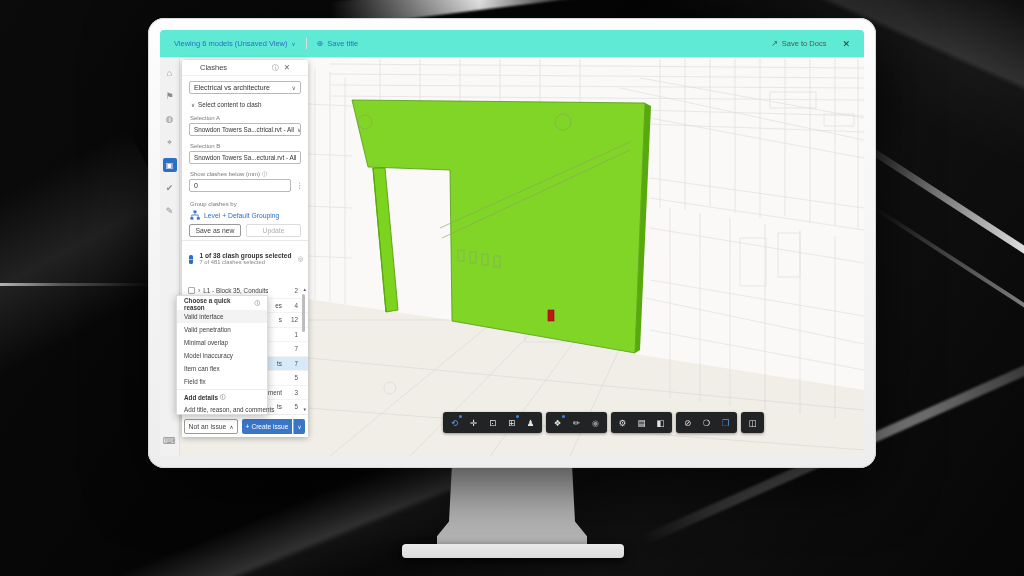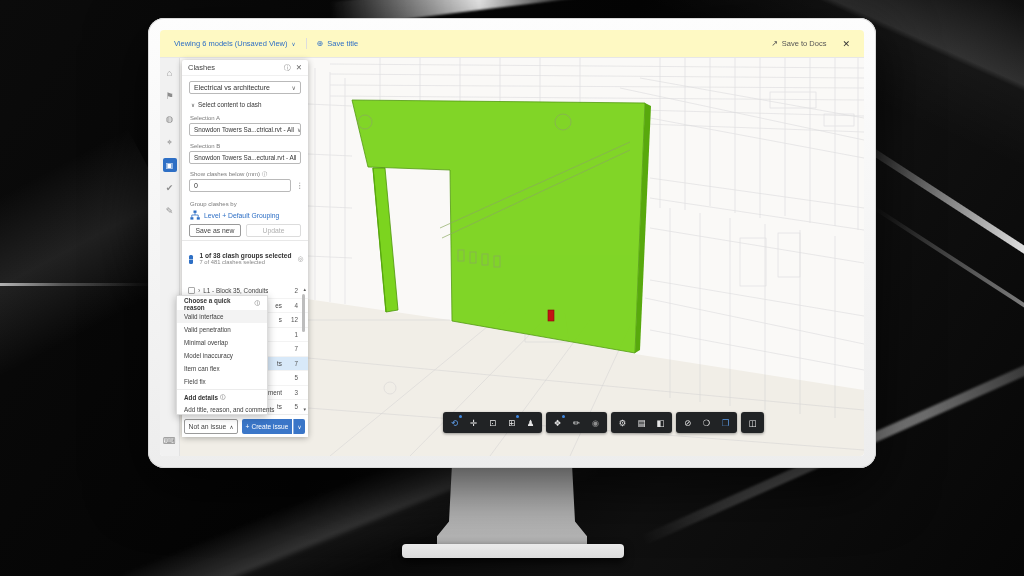--- a/index.html
+++ b/index.html
@@ -35,21 +35,21 @@
     background:linear-gradient(180deg,#c9c9c9,#b3b3b3);
     clip-path:polygon(10% 0,90% 0,92% 70%,100% 88%,100% 100%,0 100%,0 88%,8% 70%); }
   .stand-base { position:absolute; left:402px; top:544px; width:222px; height:14px;
     border-radius:4px; background:linear-gradient(180deg,#ededed,#dcdcdc);
     box-shadow:0 4px 10px rgba(0,0,0,.8); }
 
   .screen { position:absolute; left:12px; top:12px; width:704px; height:426px;
     background:#fff; border-radius:4px; overflow:hidden; font-size:7px; color:#444; }
 
   
-  .appbar { position:absolute; left:0; top:0; width:704px; height:28px; background:#fef9c3;
+  .appbar { position:absolute; left:0; top:0; width:704px; height:28px; background:#5eead4;
     border-bottom:1px solid #e7e7e7; display:flex; align-items:center; padding:0 14px; z-index:5; }
   .appbar .blue { color:#2e6fc5; }
   .appbar .grp { display:flex; align-items:center; gap:4px; font-size:7.5px; }
   .vsep { width:1px; height:11px; background:#ddd; margin:0 10px; }
   .appbar .right { margin-left:auto; display:flex; align-items:center; gap:6px; color:#555; }
   .xclose { font-size:9px; color:#333; margin-left:10px; }
 
   
   .rail { position:absolute; left:0; top:28px; width:20px; height:398px; background:#f1f1f1;
     border-right:1px solid #e2e2e2; display:flex; flex-direction:column; align-items:center;
@@ -60,21 +60,21 @@
   .rail .bottom { margin-top:auto; margin-bottom:8px; }
 
   
   .viewport { position:absolute; left:20px; top:28px; width:684px; height:398px; z-index:1; }
 
   
   .panel { position:absolute; left:22px; top:30px; width:126px; height:377px; background:#fff;
     box-shadow:0 1px 6px rgba(0,0,0,.3); border-radius:2px; z-index:6; font-size:7px; }
   .p-abs { position:absolute; }
   .p-head { left:0; top:0; width:100%; height:16px; display:flex; align-items:center;
-    padding:0 6px; color:#444; font-size:7.5px; border-bottom:1px solid #f0f0f0;}
+    padding:0 18px; color:#444; font-size:7.5px; border-bottom:1px solid #f0f0f0;}
   .p-head .hic { margin-left:auto; color:#888; font-size:7px; }
   .p-head .hic2 { margin-left:5px; color:#666; font-size:7.5px; }
   .sel { border:1px solid #b9b9b9; border-radius:2px; height:13px; display:flex;
     align-items:center; padding:0 4px; color:#333; background:#fff; white-space:nowrap; overflow:hidden;}
   .sel .cv { margin-left:auto; color:#666; font-size:6px; padding-left:3px;}
   .lbl { font-size:6px; color:#7a7a7a; white-space:nowrap; }
   .linkrow { display:flex; align-items:center; gap:3px; color:#333; font-size:6.3px; white-space:nowrap;}
   .bluelink { color:#2e6fc5; font-size:6.8px; white-space:nowrap; }
   .btn { border:1px solid #9a9a9a; border-radius:2px; background:#fff; color:#444;
     font-size:6.8px; display:flex; align-items:center; justify-content:center; height:13px; }

